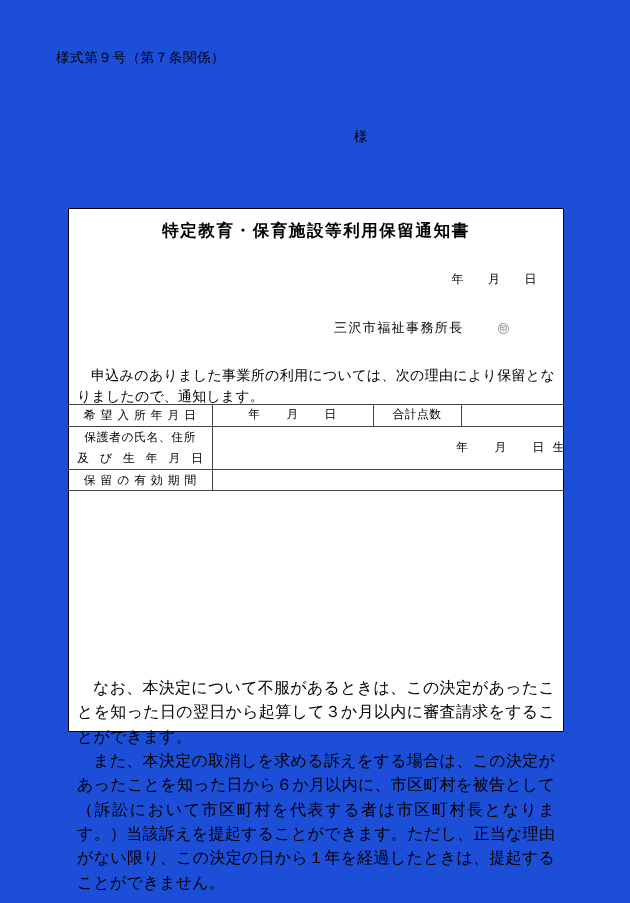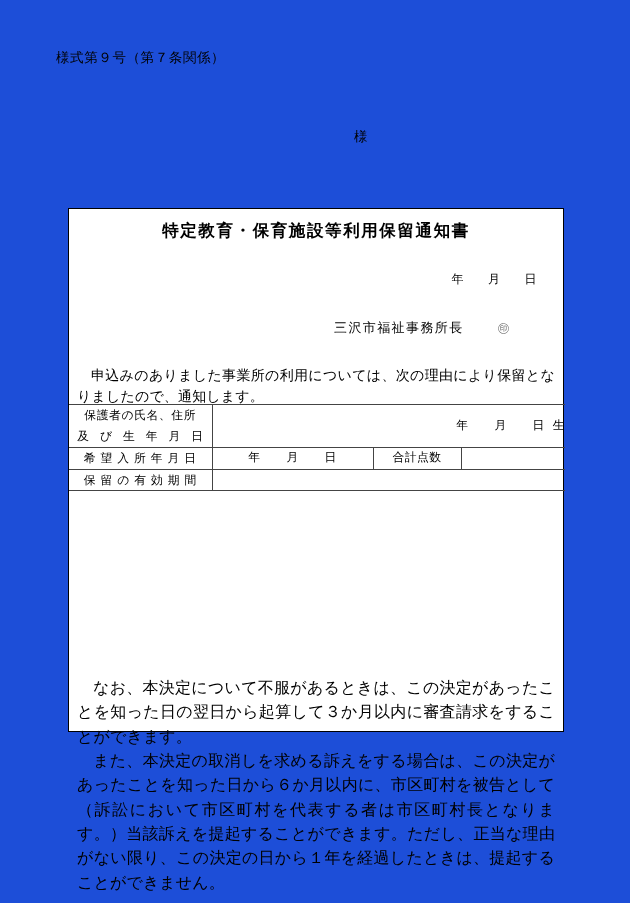--- a/index.html
+++ b/index.html
@@ -225,37 +225,37 @@
         <colgroup>
           <col style="width:143px">
           <col style="width:161px">
           <col style="width:88px">
           <col style="width:104px">
         </colgroup>
         <tbody>
 
           <tr>
             <td class="lbl no-left">
+              <span class="tight">希 望 入 所 年 月 日</span>
+            </td>
+            <td class="ymd-cell">
+              <span>年</span><span class="g"></span><span>月</span><span class="g"></span><span>日</span>
+            </td>
+            <td class="center-lbl">合計点数</td>
+            <td class="no-right"></td>
+          </tr>
+
+          <tr>
+            <td class="lbl no-left">
               <span class="tight">保護者の氏名、住所</span>
               <span class="spread">及 び 生 年 月 日</span>
             </td>
             <td class="dob-cell no-right" colspan="3">
               <span>年</span><span class="g"></span><span>月</span><span class="g"></span><span>日</span><span class="g-last"></span><span>生</span>
             </td>
-          </tr>
-
-          <tr>
-            <td class="lbl no-left">
-              <span class="tight">希 望 入 所 年 月 日</span>
-            </td>
-            <td class="ymd-cell">
-              <span>年</span><span class="g"></span><span>月</span><span class="g"></span><span>日</span>
-            </td>
-            <td class="center-lbl">合計点数</td>
-            <td class="no-right"></td>
           </tr>
 
 
           <tr>
             <td class="lbl no-left">
               <span class="tight">保 留 の 有 効 期 間</span>
             </td>
             <td class="no-right" colspan="3"></td>
           </tr>
         </tbody>

